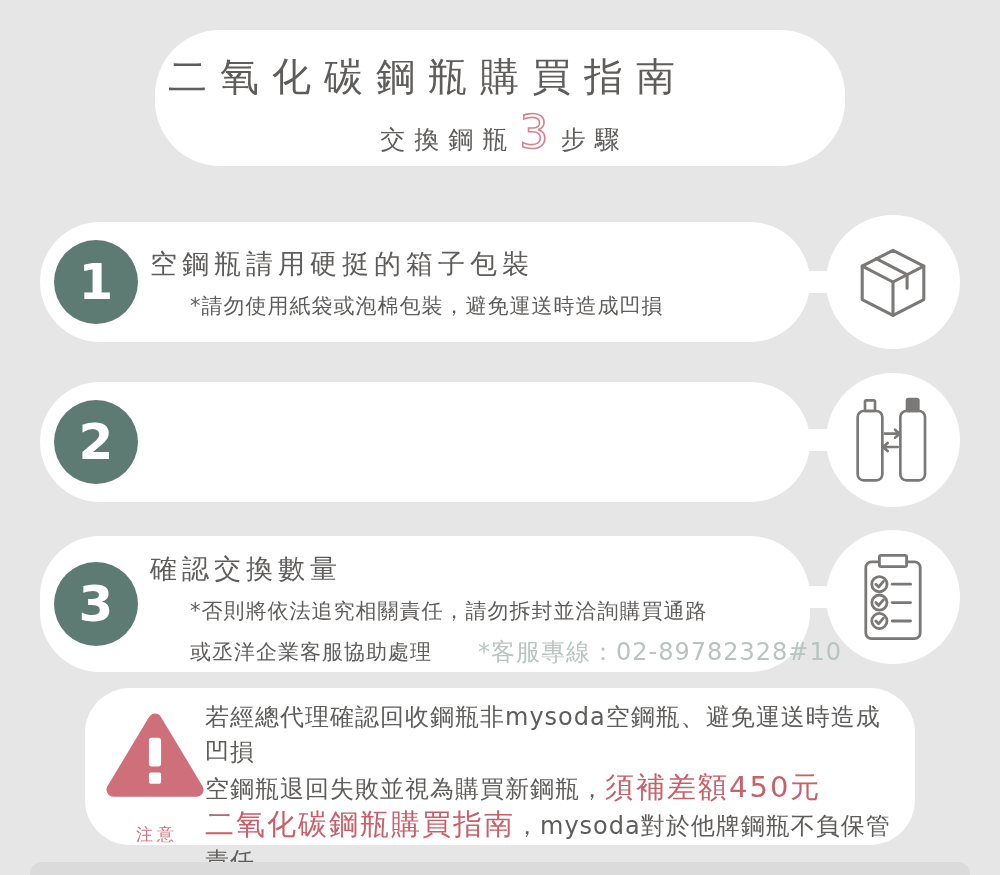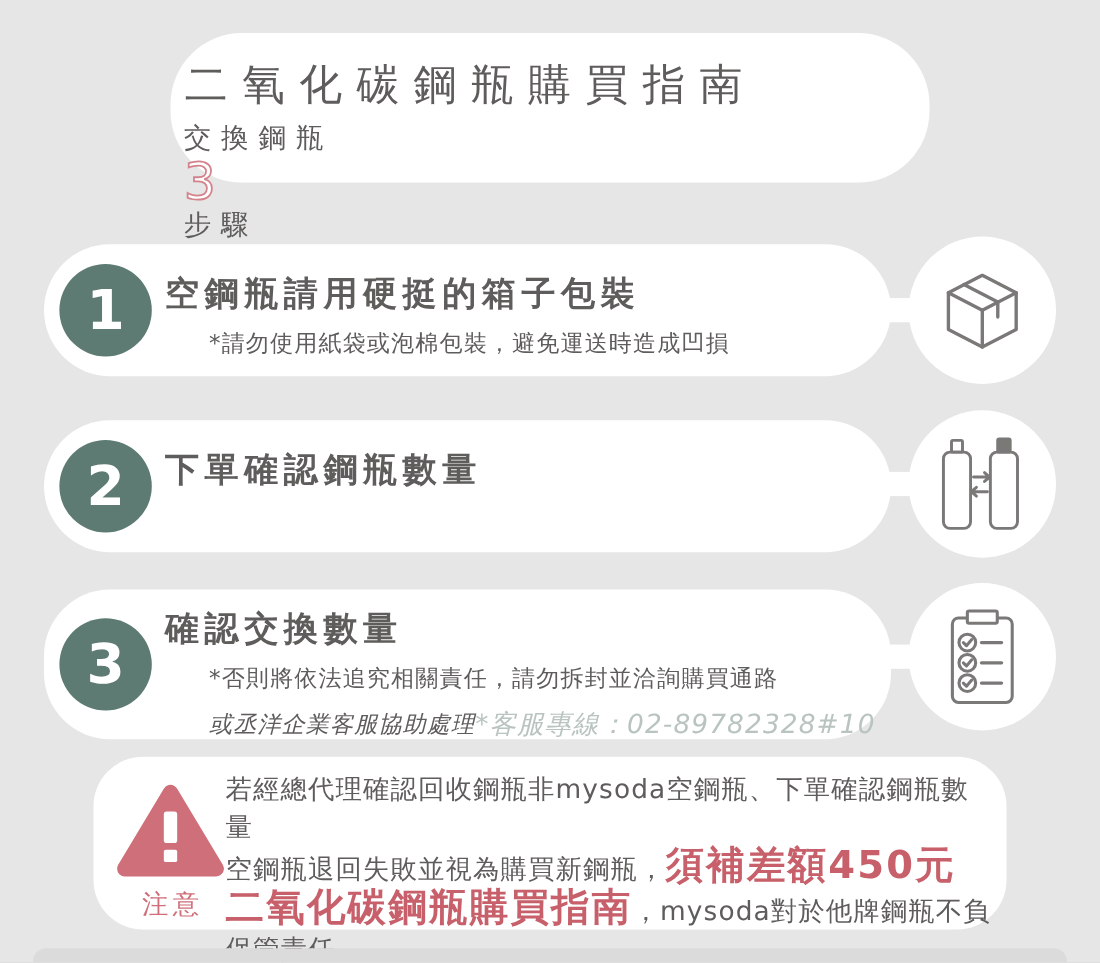--- a/index.html
+++ b/index.html
@@ -7,53 +7,53 @@
     --rose:#cf6f7a; --rose-text:#c7606a; --rose-outline:#d4838d;
     --muted:#b9c4c0; --icon:#7a7977;
   }
   *{box-sizing:border-box;margin:0;padding:0;}
   body{background:#ccc;font-family:"DejaVu Sans","Liberation Sans",sans-serif;}
   .canvas{position:relative;width:1000px;height:875px;background:var(--bg);overflow:hidden;color:var(--text);}
 
   
   .header-card{position:absolute;left:155px;top:30px;width:690px;height:136px;background:var(--card);border-radius:65px;text-align:left;}
   .header-title{margin-top:20px;font-size:39px;letter-spacing:13px;padding-left:13px;font-weight:500;color:var(--text);}
-  .header-subtitle{margin-top:5px;font-size:25px;letter-spacing:9px;padding-left:9px;color:var(--text);display:flex;align-items:baseline;justify-content:center;flex-direction:column;}
+  .header-subtitle{margin-top:5px;font-size:25px;letter-spacing:9px;padding-left:9px;color:var(--text);display:flex;align-items:baseline;justify-content:center;}
   .subtitle-num{font-size:46px;line-height:1;color:var(--rose-outline);margin:0 3px;font-weight:400;}
   @supports (-webkit-text-stroke:1.6px #d4838d){
     .subtitle-num{-webkit-text-stroke:1.6px var(--rose-outline);color:#ffffff;}
   }
 
   
   .step-card{position:absolute;left:40px;width:770px;background:var(--card);border-radius:60px;}
   .step-1{top:222px;height:120px;}
   .step-2{top:382px;height:120px;}
   .step-3{top:536px;height:136px;}
   .step-number{position:absolute;left:14px;top:50%;transform:translateY(-50%);width:84px;height:84px;border-radius:50%;background:var(--teal);color:#fff;font-size:50px;font-weight:bold;display:flex;align-items:center;justify-content:center;}
   .step-body{padding:24px 0 0 110px;}
   .step-3 .step-body{padding-top:15px;}
-  .step-title{font-size:31px;letter-spacing:5px;font-weight:700;color:var(--text);}
+  .step-title{font-size:27px;letter-spacing:5px;font-weight:400;color:var(--text);}
   .step-note{margin-top:10px;font-size:21px;letter-spacing:1px;color:var(--text);margin-left:40px;}
   .step-3 .step-note{margin-top:8px;line-height:33px;}
-  .note-row{display:flex;align-items:flex-end;width:652px;font-style:italic;}
+  .note-row{display:flex;justify-content:space-between;align-items:flex-end;width:652px;}
   .service-line{font-size:24px;letter-spacing:1px;color:var(--muted);}
 
   
   .connector{position:absolute;left:788px;width:58px;height:22px;background:var(--card);}
   .conn-1{top:271px;} .conn-2{top:429px;} .conn-3{top:586px;}
   .icon-circle{position:absolute;left:826px;width:134px;height:134px;border-radius:50%;background:var(--card);display:flex;align-items:center;justify-content:center;}
   .circ-1{top:215px;} .circ-2{top:373px;} .circ-3{top:530px;}
 
   
   .notice-card{position:absolute;left:85px;top:688px;width:830px;height:157px;background:var(--card);border-radius:45px;}
   .notice-icon-wrap{position:absolute;left:18px;top:20px;width:104px;text-align:center;}
-  .notice-label{margin-top:2px;font-size:24px;letter-spacing:4px;padding-left:4px;color:var(--rose);font-weight:500;}
+  .notice-label{margin-top:19px;font-size:17px;letter-spacing:4px;padding-left:4px;color:var(--rose);font-weight:500;}
   .notice-text{position:absolute;left:120px;top:12px;width:700px;}
   .n-line{font-size:24px;letter-spacing:1px;line-height:35px;color:var(--text);}
-  .n-red{color:var(--rose-text);font-size:35px;letter-spacing:2px;font-weight:bold;}
+  .n-red{color:var(--rose-text);font-size:29px;letter-spacing:2px;}
 
   .bottom-strip{position:absolute;left:30px;top:862px;width:940px;height:13px;background:#dbdbdb;border-radius:12px 12px 0 0;}
 
   svg{display:block;}
 </style>
 </head>
 <body>
 
 <div class="canvas">
 
@@ -82,21 +82,20 @@
         <path d="M50,50 L50,88"></path>
         <path d="M31,23.5 L66,41.5 L66,57"></path>
       </svg>
     </span>
   </div>
 
   <div class="connector conn-2"></div>
   <div class="step-card step-2">
     <div class="step-number">2</div>
     <div class="step-body">
-      <div class="step-title">下單確認鋼瓶數量</div>
     </div>
   </div>
   <div class="icon-circle circ-2">
     <span>
       <svg width="100" height="94" viewBox="0 0 150 135" fill="none" stroke="#7a7977" stroke-width="4" stroke-linejoin="round" stroke-linecap="round">
         <rect x="33" y="8" width="15" height="16" rx="2"></rect>
         <rect x="22" y="24" width="37" height="104" rx="9"></rect>
         <rect x="96" y="6" width="17" height="18" rx="2" fill="#7a7977"></rect>
         <rect x="86" y="24" width="37" height="104" rx="9"></rect>
         <path d="M63,58 L84,58 M78,52 L85,58 L78,64"></path>
@@ -140,21 +139,21 @@
       <span>
         <svg width="104" height="96" viewBox="0 0 120 110">
           <path d="M60,14 L108,94 L12,94 Z" fill="#cf6f7a" stroke="#cf6f7a" stroke-width="16" stroke-linejoin="round"></path>
           <rect x="53" y="34" width="14" height="33" rx="3" fill="#ffffff"></rect>
           <rect x="53" y="74" width="14" height="13" rx="2" fill="#ffffff"></rect>
         </svg>
       </span>
       <div class="notice-label">注意</div>
     </div>
     <div class="notice-text">
-      <div class="n-line">若經總代理確認回收鋼瓶非mysoda空鋼瓶、下單確認鋼瓶數量</div>
+      <div class="n-line">若經總代理確認回收鋼瓶非mysoda空鋼瓶、避免運送時造成凹損</div>
       <div class="n-line">
         <span>空鋼瓶退回失敗並視為購買新鋼瓶，</span><span class="n-red">須補差額450元</span>
       </div>
       <div class="n-line">
         <span class="n-red">二氧化碳鋼瓶購買指南</span><span>，mysoda對於他牌鋼瓶不負保管責任。</span>
       </div>
 
     </div>
   </div>
 

